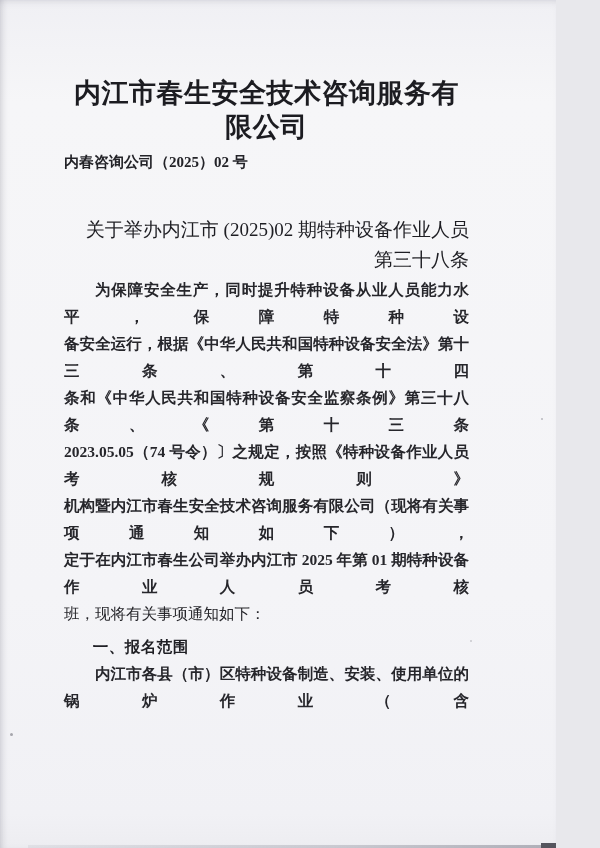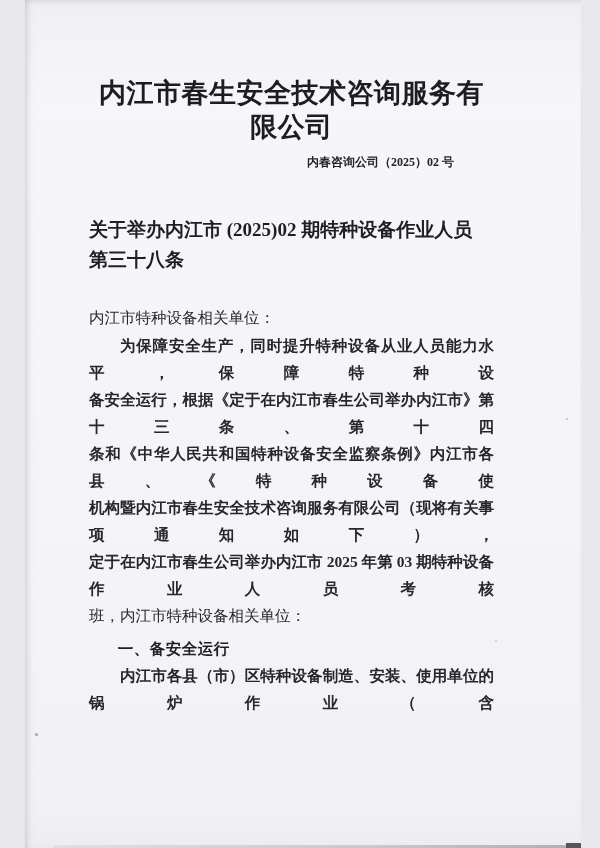--- a/index.html
+++ b/index.html
@@ -8,49 +8,47 @@
     background: #e8e8ec;
     font-family: "Liberation Serif", "DejaVu Serif", serif;
     overflow: hidden;
   }
   .paper {
     position: relative;
     width: 556px; height: 848px;
     background: linear-gradient(180deg, #f0f0f4 0%, #f6f6f8 12%, #f4f4f7 70%, #f1f1f5 96%, #ededf1 100%);
     box-shadow: inset 6px 0 9px -6px rgba(90,90,105,0.35), inset 0 6px 9px -6px rgba(120,120,135,0.25);
     color: #26262b;
-    margin-left: 25px;
   }
   .content {
     padding: 0 87px 0 64px;
   }
   .company-title {
     padding-top: 76px;
     font-size: 27px;
     font-weight: bold;
     line-height: 34px;
     text-align: center;
     letter-spacing: 0.5px;
     color: #1c1c21;
   }
   .doc-number {
     margin-top: 6px;
-    font-size: 12px;
+    font-size: 15px;
     font-weight: bold;
     line-height: 24px;
-    text-align: right;
     padding-right: 40px;
     color: #232328;
   }
   .notice-title {
     margin-top: 41px;
     font-size: 19px;
-    font-weight: bold;
+    font-weight: normal;
     line-height: 30px;
-    text-align: left;
+    text-align: right;
     color: #1e1e23;
   }
   .salutation {
     margin-top: 29px;
     font-size: 15.5px;
     line-height: 27px;
   }
   .para { margin: 0; }
   .para-1 { margin-top: 1px; }
   .line {
@@ -102,32 +100,32 @@
 
     <div class="company-title">内江市春生安全技术咨询服务有限公司</div>
 
     <div class="doc-number">内春咨询公司（2025）02 号</div>
 
     <div class="notice-title">
       <div>关于举办内江市 (2025)02 期特种设备作业人员</div>
       <div>第三十八条</div>
     </div>
 
-    <div class="salutation">内江市特种设备相关单位：</div>
 
     <div class="para para-1">
       <div class="line just indent">为保障安全生产，同时提升特种设备从业人员能力水平，保障特种设</div>
-      <div class="line just">备安全运行，根据《定于在内江市春生公司举办内江市》第十三条、第十四</div>
-      <div class="line just">条和《中华人民共和国特种设备安全监察条例》内江市各县、《特种设备使</div>
+      <div class="line just">备安全运行，根据《中华人民共和国特种设备安全法》第十三条、第十四</div>
+      <div class="line just">条和《中华人民共和国特种设备安全监察条例》第三十八条、《第十三条</div>
+      <div class="line just">2023.05.05（74 号令）〕之规定，按照《特种设备作业人员考核规则》</div>
       <div class="line just">机构暨内江市春生安全技术咨询服务有限公司（现将有关事项通知如下），</div>
-      <div class="line just">定于在内江市春生公司举办内江市 2025 年第 03 期特种设备作业人员考核</div>
-      <div class="line">班，内江市特种设备相关单位：</div>
+      <div class="line just">定于在内江市春生公司举办内江市 2025 年第 01 期特种设备作业人员考核</div>
+      <div class="line">班，现将有关事项通知如下：</div>
     </div>
 
-    <div class="sec-heading sec-heading-1">一、备安全运行</div>
+    <div class="sec-heading sec-heading-1">一、报名范围</div>
 
     <div class="para para-2">
       <div class="line just indent">内江市各县（市）区特种设备制造、安装、使用单位的锅炉作业（含</div>
 
     </div>
 
   </div>
 
   <div class="speck speck-1"></div>
   <div class="speck speck-2"></div>

